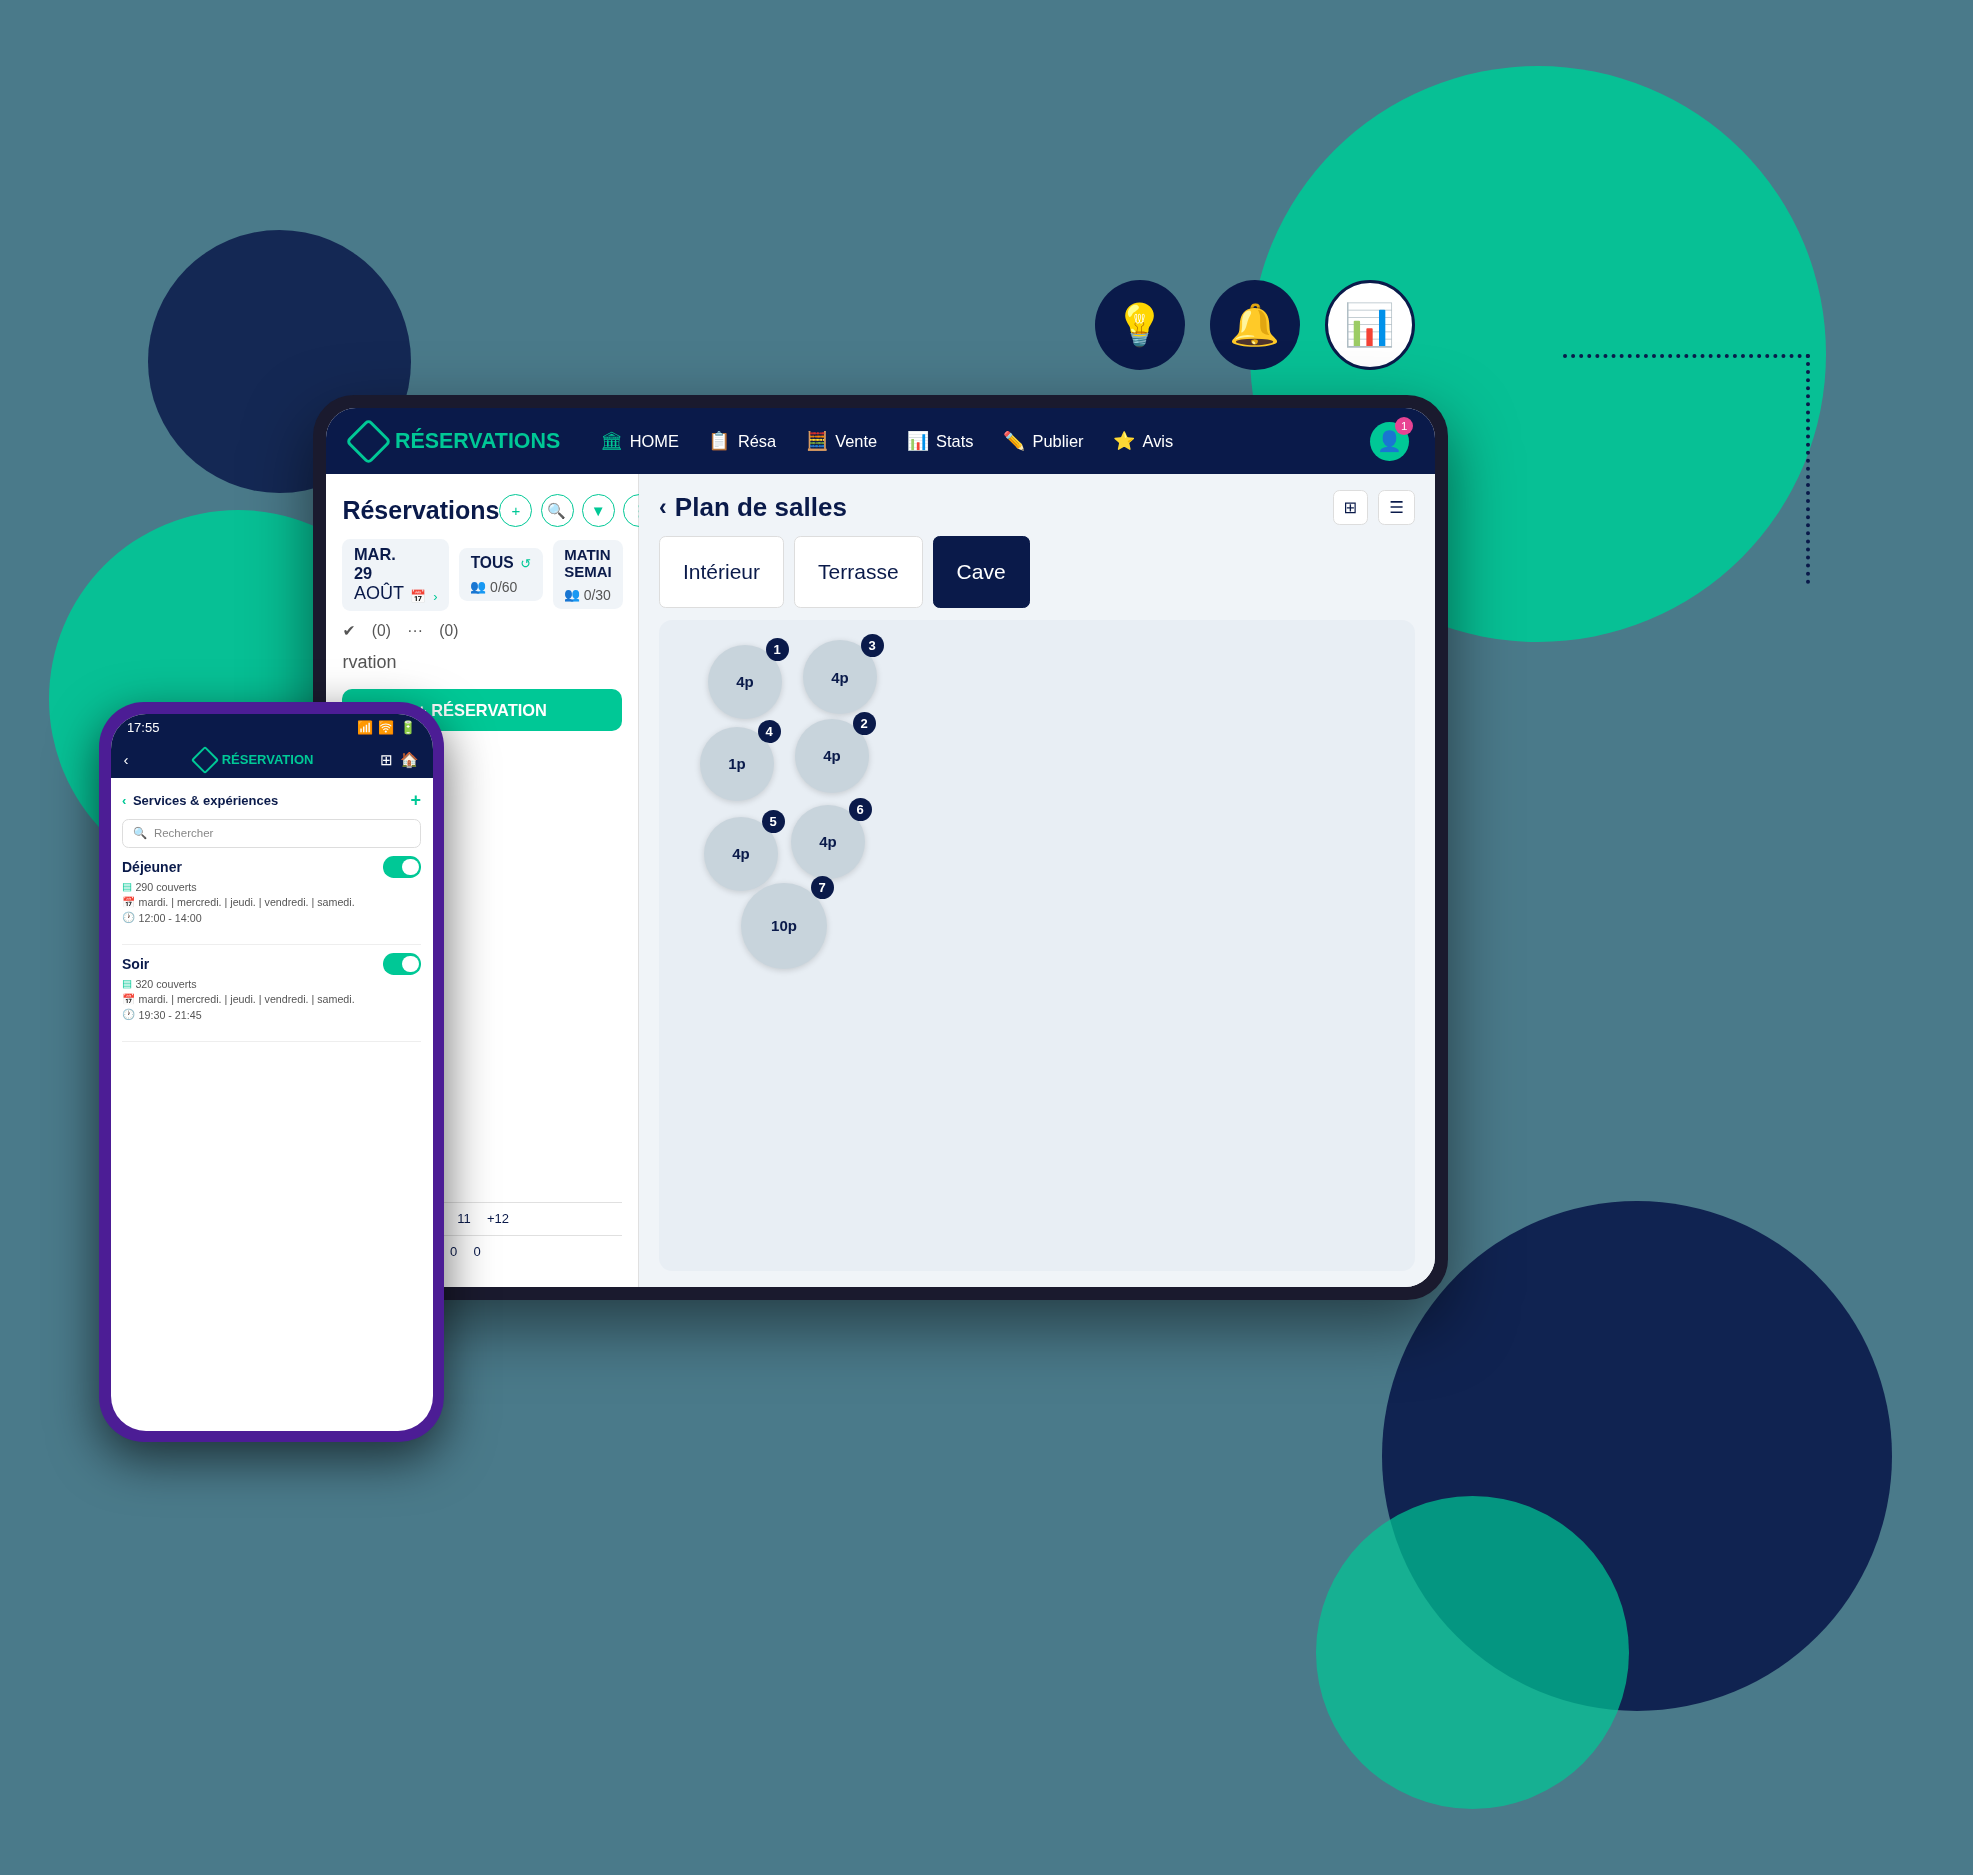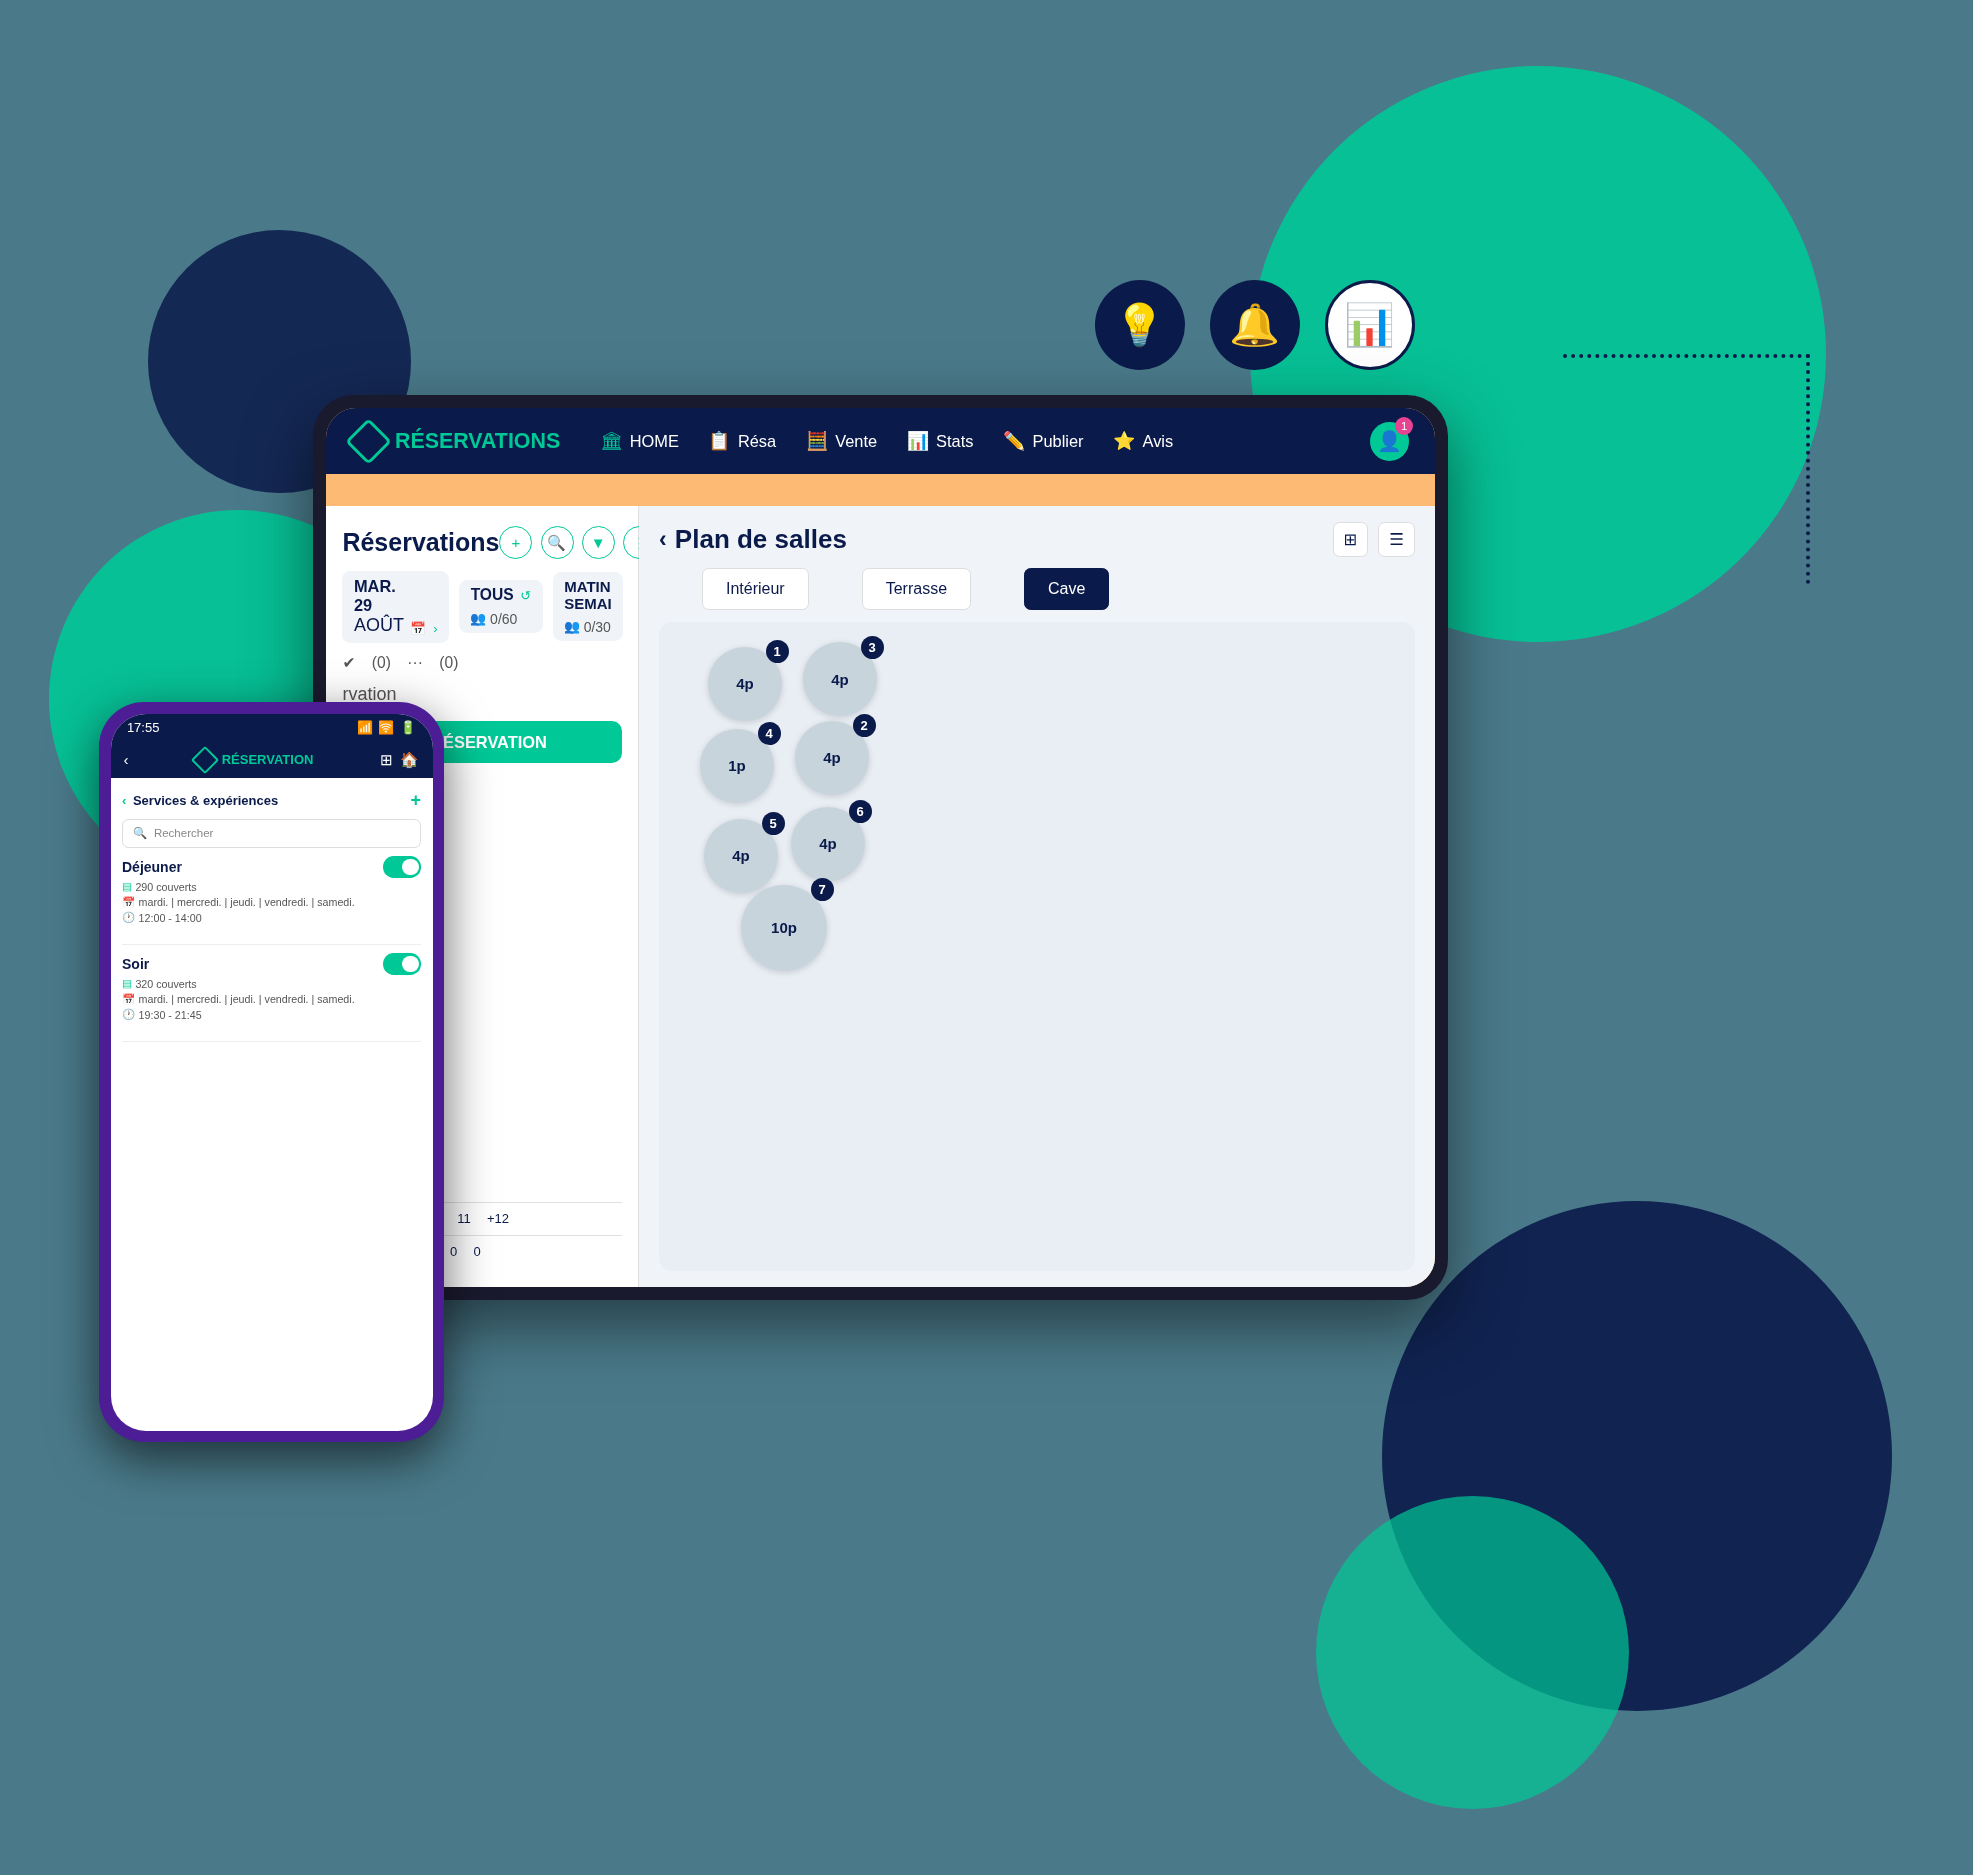--- a/index.html
+++ b/index.html
@@ -98,26 +98,25 @@
       width: 1135px;
       height: 905px;
       background: #1a1a2e;
       border-radius: 41px;
       padding: 13px;
       box-shadow: 0 25px 66px rgba(0,0,0,0.5);
     }
     .tablet-screen {
       width: 100%;
       height: 100%;
-      background: #fdba74;
+      background: #ffffff;
       border-radius: 30px;
       overflow: hidden;
       display: flex;
       flex-direction: column;
-      gap: 32px;
     }
 
     
     .tablet-nav {
       background: #0a1a4a;
       padding: 0 26px;
       display: flex;
       align-items: center;
       height: 66px;
       gap: 0;
@@ -301,28 +300,27 @@
       cursor: pointer;
       color: #0a1a4a;
     }
 
     
     .room-tabs {
       display: flex;
       gap: 10px;
     }
     .room-tab {
-      padding: 11px 23px;
+      padding: 23px 23px;
       border-radius: 6.6px;
       border: 1.6px solid #ddd;
       background: white;
-      font-size: 16px;
+      font-size: 21px;
       color: #0a1a4a;
       cursor: pointer;
-      margin-left: 43px;
     }
     .room-tab.active {
       border-color: #0a1a4a;
       background: #0a1a4a;
       color: white;
     }
 
     
     .floor-plan {
       flex: 1;

